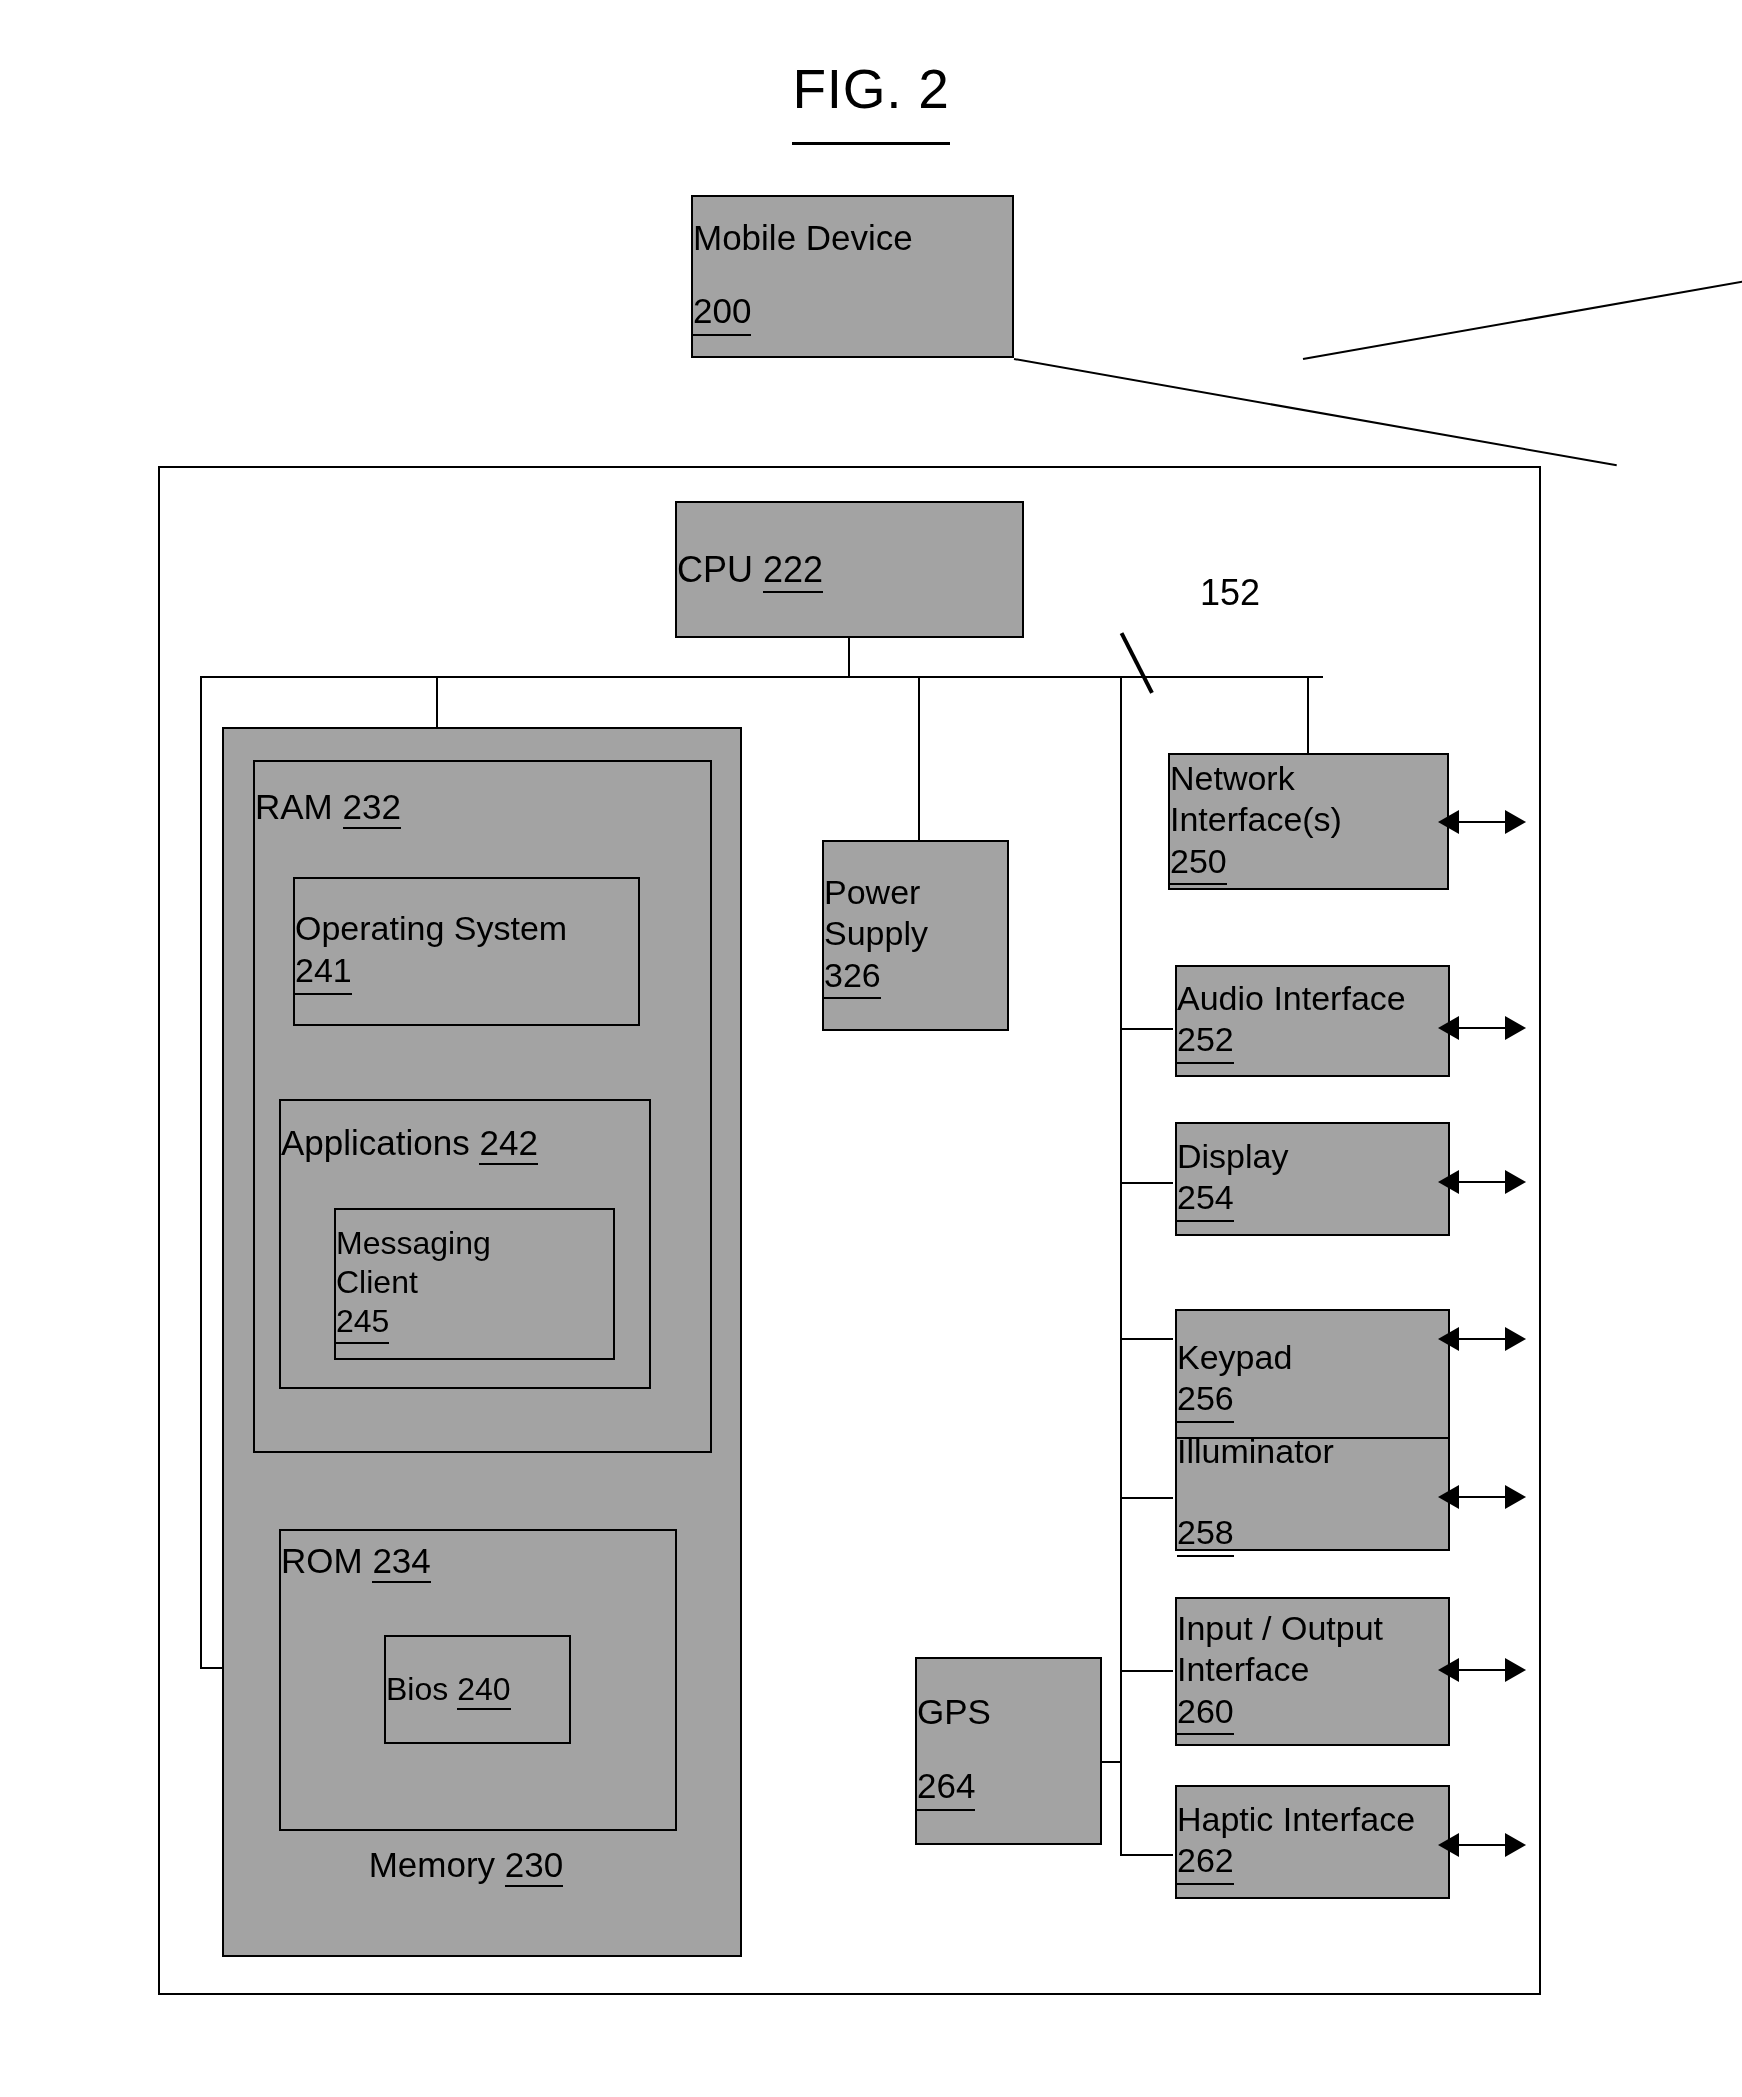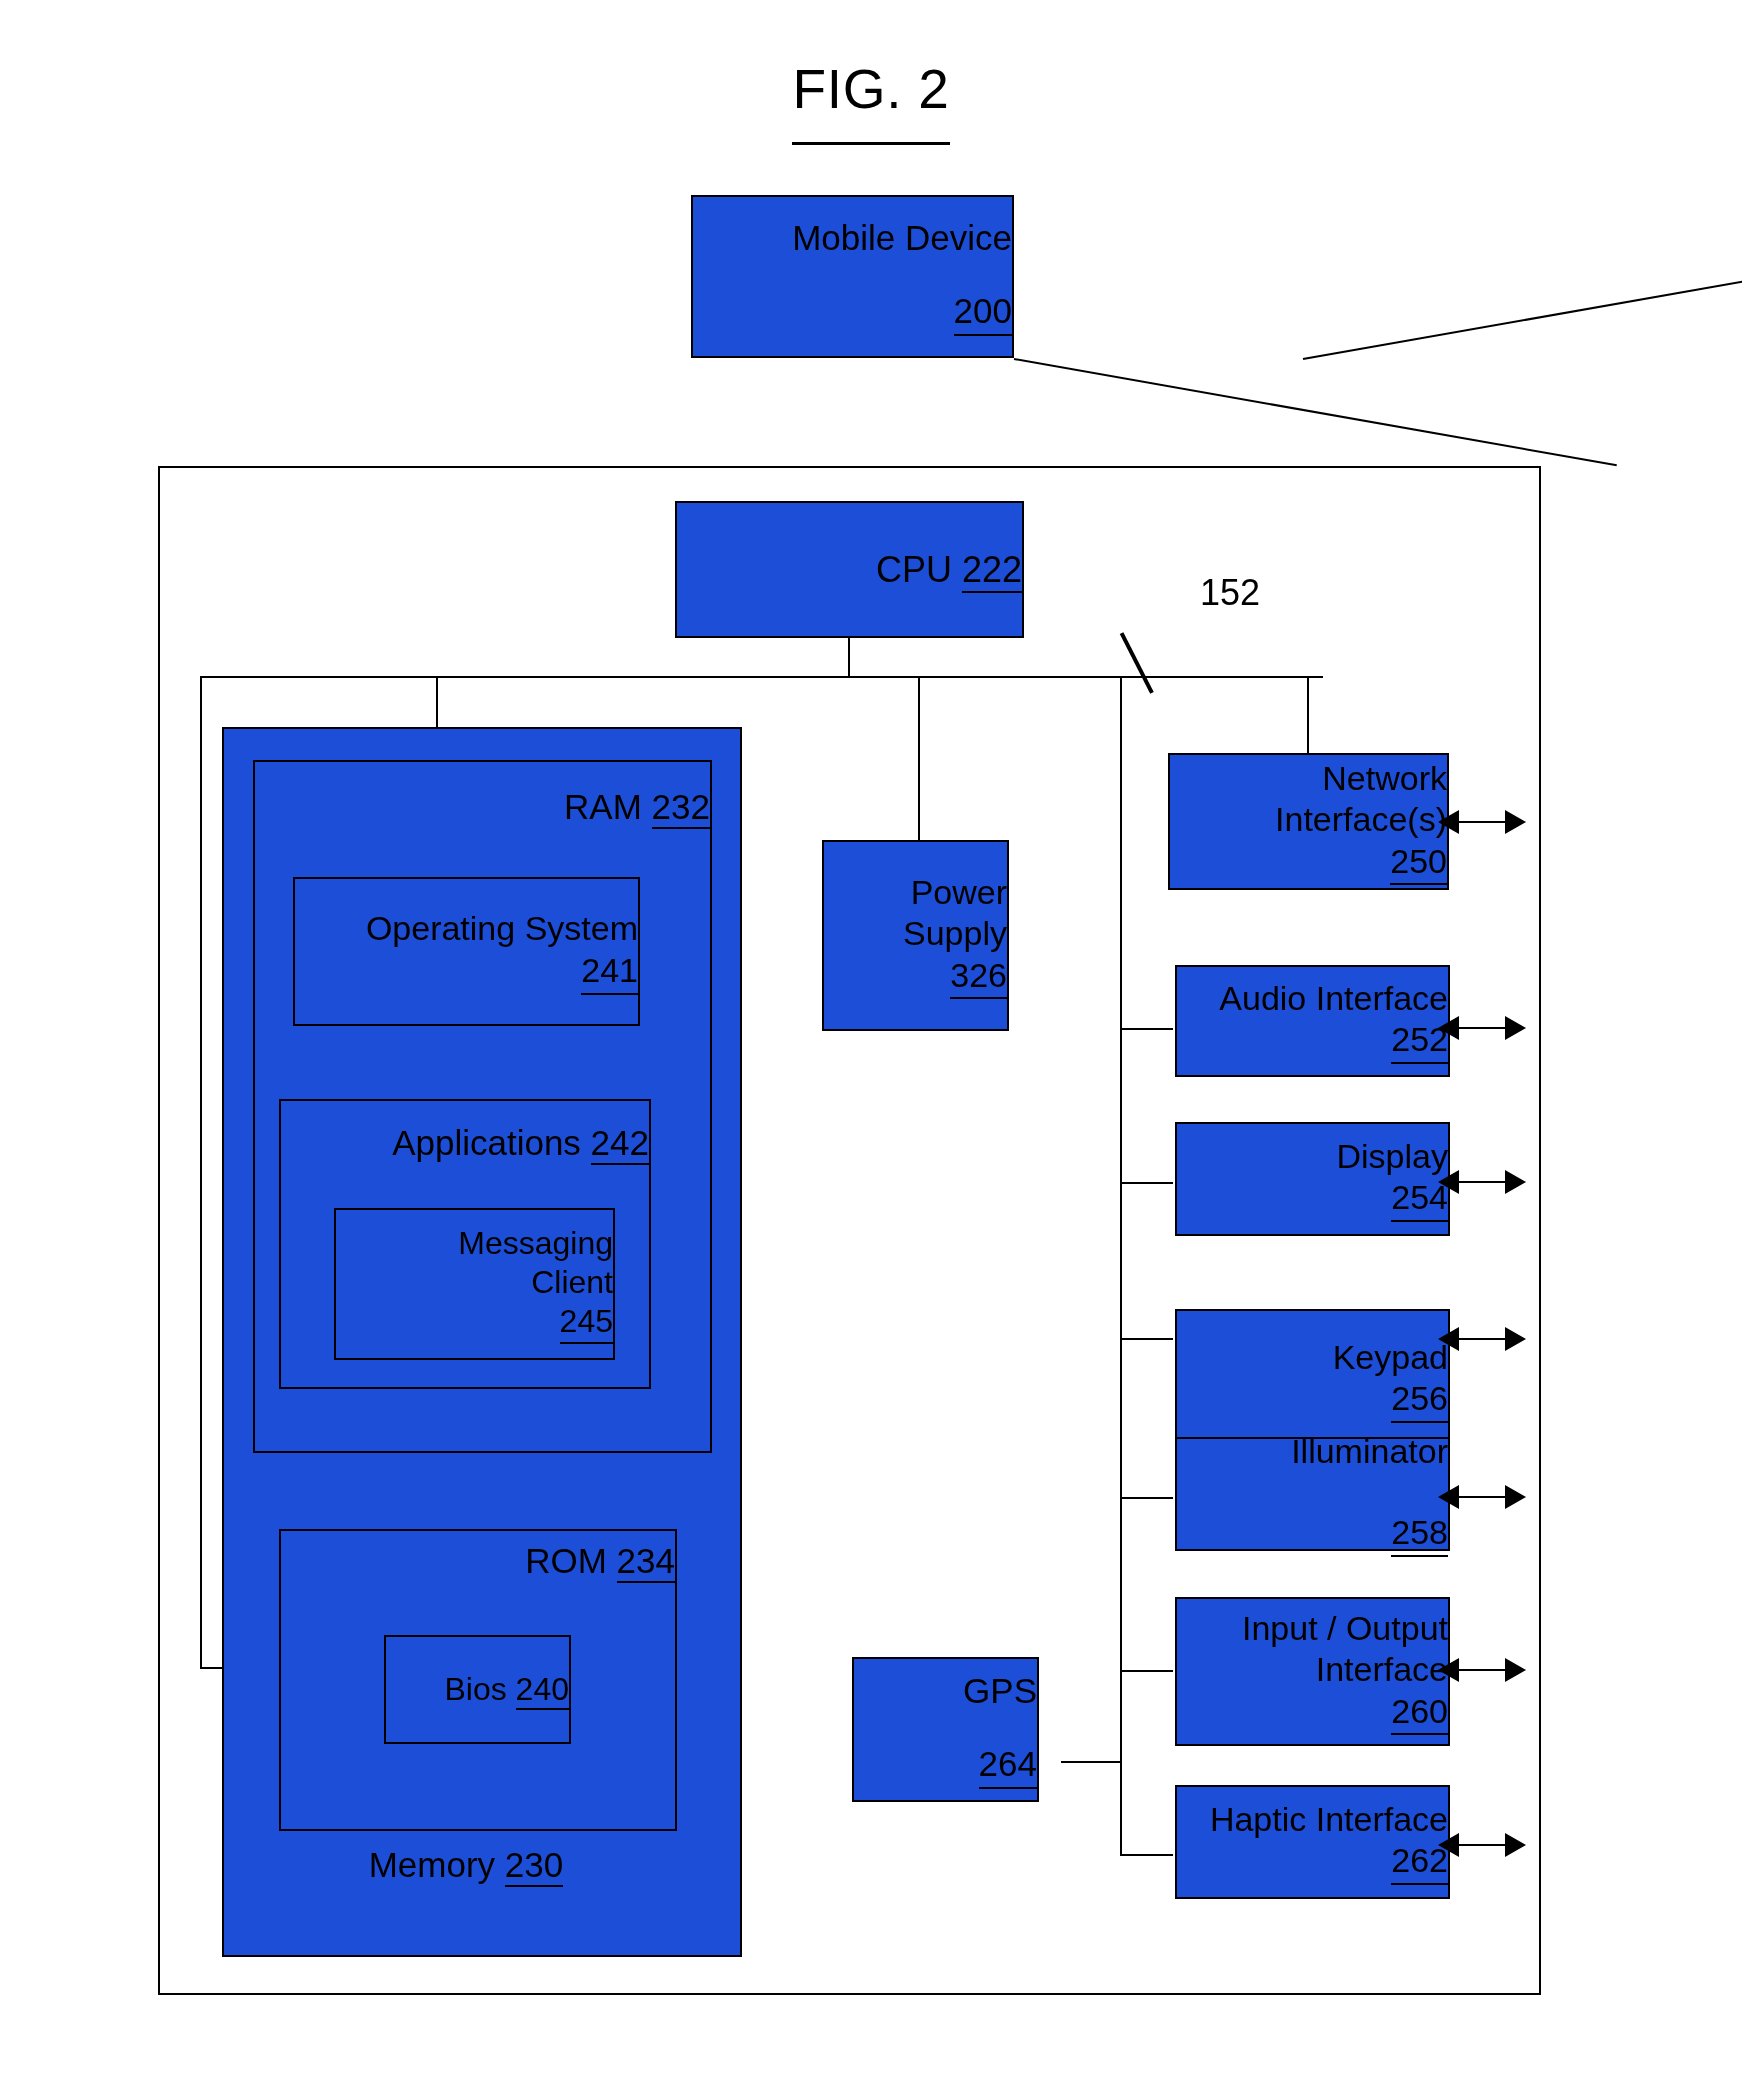--- a/index.html
+++ b/index.html
@@ -34,24 +34,24 @@
   #fig-title span {
     border-bottom: 3.5px solid #000;
     padding-bottom: 22px;
   }
 
   
   .box {
     position: absolute;
     box-sizing: border-box;
     border: 2.1px solid #000;
-    background: #1d4ed8;
+    background: #a3a3a3;
     display: flex;
     flex-direction: column;
-    align-items: flex-end;
+    align-items: flex-start;
     justify-content: center;
     text-align: center;
     line-height: 1.22;
   }
   .box .label,
   .box .ref,
   .box .line {
     display: block;
     white-space: nowrap;
   }
@@ -228,21 +228,21 @@
   <div class="box" id="bios-box" style="left:384px; top:1635px; width:187px; height:109px; font-size:32px;">
     <span><span>Bios</span>&nbsp;<span class="inline-ref">240</span></span>
   </div>
 
   <div class="box" id="power-supply-box" style="left:822px; top:840px; width:187px; height:191px; font-size:34px;">
     <span class="line">Power</span>
     <span class="line">Supply</span>
     <span class="ref">326</span>
   </div>
 
-  <div class="box" id="gps-box" style="left:852px; top:1657px; width:187px; height:145px; font-size:35px;">
+  <div class="box" id="gps-box" style="left:915px; top:1657px; width:187px; height:188px; font-size:35px;">
     <span class="label">GPS</span>
     <span style="height:31px"></span>
     <span class="ref">264</span>
   </div>
 
   <div class="box" id="network-interface-box" style="left:1168px; top:753px; width:281px; height:137px; font-size:34px;">
     <span class="line">Network</span>
     <span class="line">Interface(s)</span>
     <span class="ref">250</span>
   </div>

